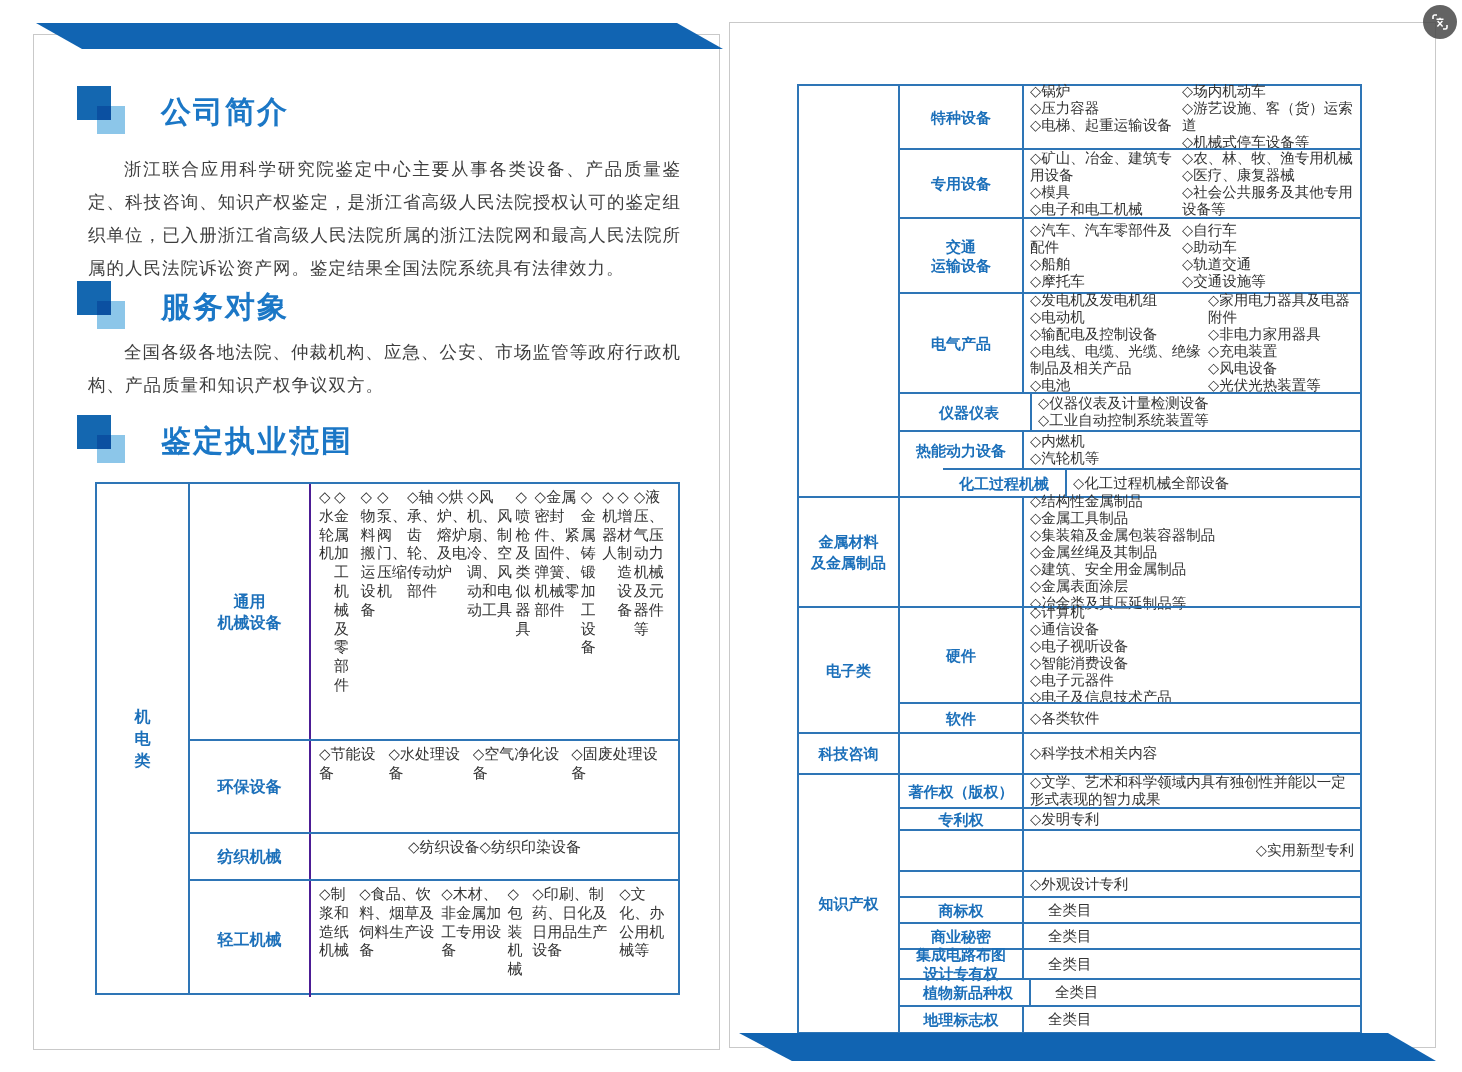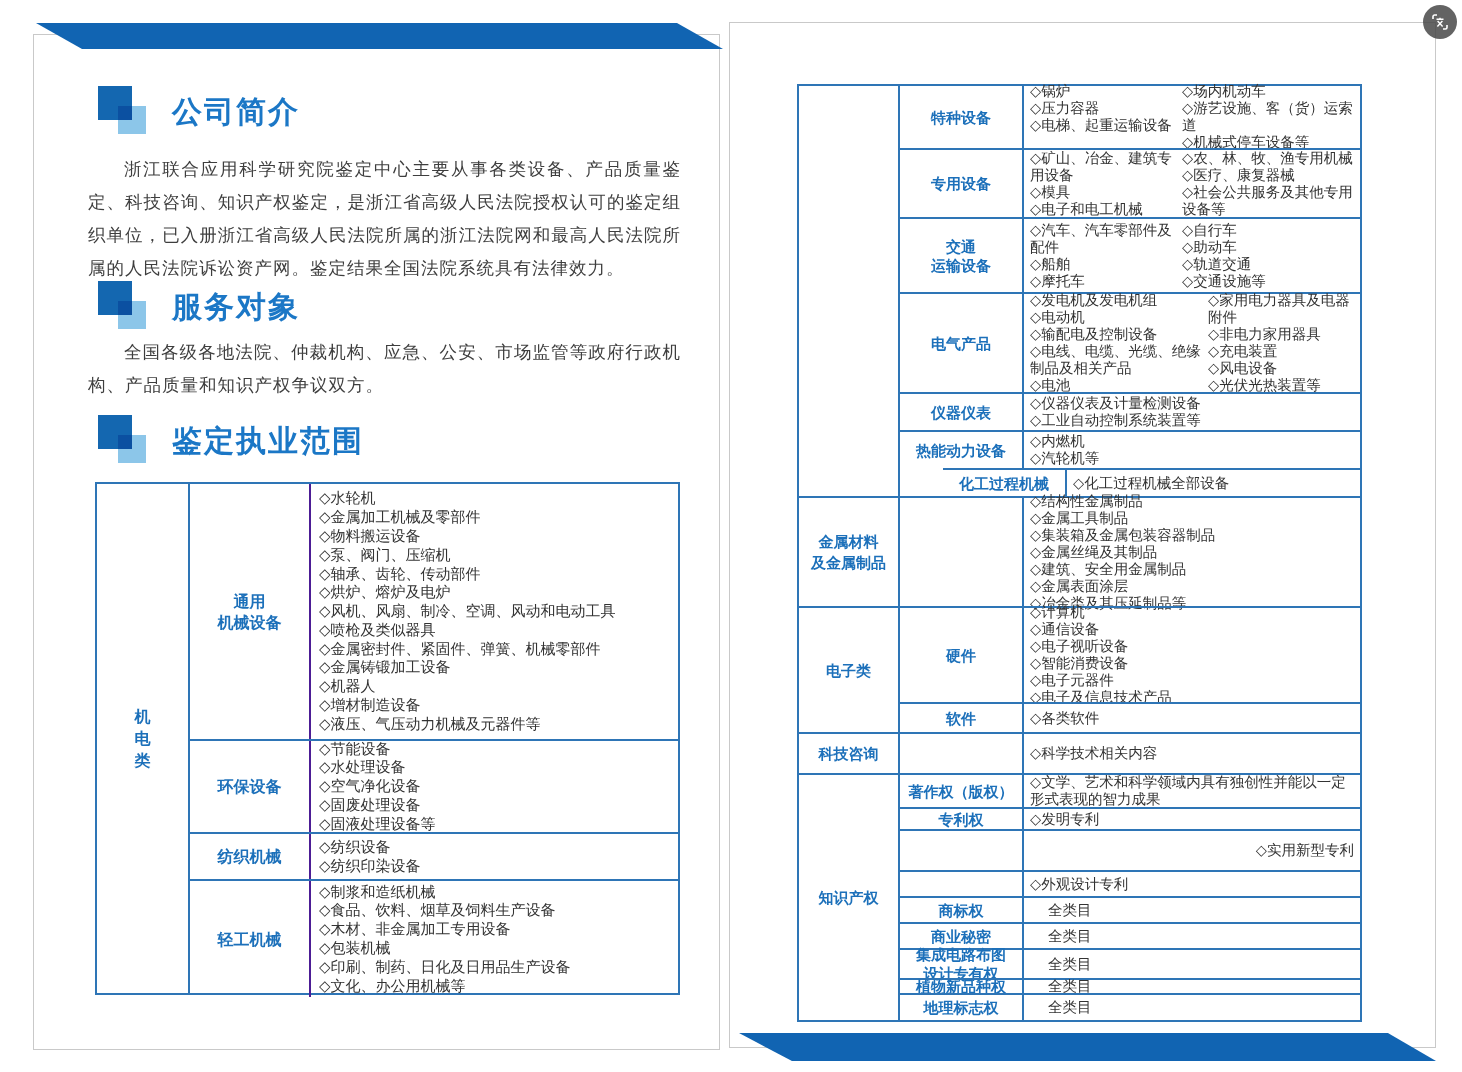--- a/index.html
+++ b/index.html
@@ -10,38 +10,38 @@
   }
   .page{position:absolute;background:#ffffff;border:1px solid #c9c9c9;}
   #page-left{left:33px;top:34px;width:687px;height:1016px;}
   #page-right{left:729px;top:22px;width:707px;height:1026px;}
   .band{position:absolute;background:#1164b2;z-index:5;}
   #band-top{left:36px;top:23px;width:687px;height:26px;
     clip-path:polygon(0 0,93.3% 0,100% 100%,6.7% 100%);}
   #band-bottom{left:739px;top:1033px;width:697px;height:28px;
     clip-path:polygon(0 0,93.1% 0,100% 100%,7.6% 100%);}
   
-  .sec-head{position:absolute;left:98px;display:flex;align-items:center;gap:26px;z-index:2;}
+  .sec-head{position:absolute;left:77px;display:flex;align-items:center;gap:36px;z-index:2;}
   .sq-icon{position:relative;width:48px;height:53px;flex:0 0 auto;}
   .sq-dark{position:absolute;left:0;top:0;width:34px;height:34px;background:#1467b0;}
   .sq-light{position:absolute;left:20px;top:20px;width:28px;height:28px;background:#8cc6e9;mix-blend-mode:multiply;}
   .sec-title{font-size:30px;font-weight:bold;color:#1b77c6;letter-spacing:2px;white-space:nowrap;}
   .para{position:absolute;left:88px;width:593px;font-size:17.5px;line-height:33px;color:#3e3e3e;
     text-indent:2.05em;text-align:justify;letter-spacing:1px;}
   
   #left-table{position:absolute;left:95px;top:482px;width:585px;height:513px;
     border:2px solid #2e75b6;display:flex;background:#fff;}
   .lt-cat{width:93px;border-right:2px solid #2e75b6;display:flex;align-items:center;justify-content:center;
     color:#1c70ba;font-weight:bold;font-size:16px;line-height:22px;text-align:center;white-space:pre-line;}
   .lt-rows{flex:1;display:flex;flex-direction:column;}
   .lt-row{display:flex;flex:0 0 auto;}
   .lt-row + .lt-row{border-top:2px solid #2e75b6;}
   .lt-sub{width:121px;border-right:2px solid #4c1d95;display:flex;align-items:center;justify-content:center;
     color:#1c70ba;font-weight:bold;font-size:16px;line-height:21px;text-align:center;white-space:pre-line;}
-  .lt-content{flex:1;padding:4px 8px;display:flex;flex-direction:column;justify-content:center;
+  .lt-content{flex:1;padding:4px 8px;display:flex;flex-direction:row;justify-content:center;
     font-size:15px;line-height:18.8px;color:#333333;}
   
   #right-table{position:absolute;left:797px;top:84px;width:565px;
     border:2px solid #2e75b6;display:flex;flex-direction:column;background:#fff;}
   .rt-group{display:flex;flex:0 0 auto;}
   .rt-group + .rt-group{border-top:2px solid #2e75b6;}
   .rt-glabel{width:101px;border-right:2px solid #2e75b6;display:flex;align-items:center;justify-content:center;
     color:#1c70ba;font-weight:bold;font-size:15px;line-height:21px;text-align:center;white-space:pre-line;}
   .rt-rows{flex:1;display:flex;flex-direction:column;}
   .rt-row{display:flex;flex:0 0 auto;}
@@ -120,21 +120,20 @@
             <div>◇液压、气压动力机械及元器件等</div>
           </div>
         </div>
         <div class="lt-row" style="height: 93px;">
           <div class="lt-sub">环保设备</div>
           <div class="lt-content">
             <div>◇节能设备</div>
             <div>◇水处理设备</div>
             <div>◇空气净化设备</div>
             <div>◇固废处理设备</div>
-            <div>◇固液处理设备等</div>
           </div>
         </div>
         <div class="lt-row" style="height: 47px;">
           <div class="lt-sub">纺织机械</div>
           <div class="lt-content">
             <div>◇纺织设备</div>
             <div>◇纺织印染设备</div>
           </div>
         </div>
         <div class="lt-row" style="height: 118px;">
@@ -222,21 +221,21 @@
                 <div class="rt-col2">
                   <div>◇家用电力器具及电器附件</div>
                   <div>◇非电力家用器具</div>
                   <div>◇充电装置</div>
                   <div>◇风电设备</div>
                   <div>◇光伏光热装置等</div>
                 </div>
               </div>
             </div>
           </div>
-          <div class="rt-row" style="height: 38px;">
+          <div class="rt-row" style="height: 38px; padding-left: 8px;">
             <div class="rt-sub">仪器仪表</div>
             <div class="rt-content">
               <div>◇仪器仪表及计量检测设备</div>
               <div>◇工业自动控制系统装置等</div>
             </div>
           </div>
           <div class="rt-row" style="height: 38px;">
             <div class="rt-sub">热能动力设备</div>
             <div class="rt-content">
               <div>◇内燃机</div>
@@ -341,21 +340,21 @@
               <div class="plain-val">全类目</div>
             </div>
           </div>
           <div class="rt-row" style="height: 30px;">
             <div class="rt-sub">集成电路布图
 设计专有权</div>
             <div class="rt-content">
               <div class="plain-val">全类目</div>
             </div>
           </div>
-          <div class="rt-row" style="height: 15px;">
+          <div class="rt-row" style="height: 27px; padding-left: 7px;">
             <div class="rt-sub">植物新品种权</div>
             <div class="rt-content">
               <div class="plain-val">全类目</div>
             </div>
           </div>
           <div class="rt-row" style="height: 27px;">
             <div class="rt-sub">地理标志权</div>
             <div class="rt-content">
               <div class="plain-val">全类目</div>
             </div>

